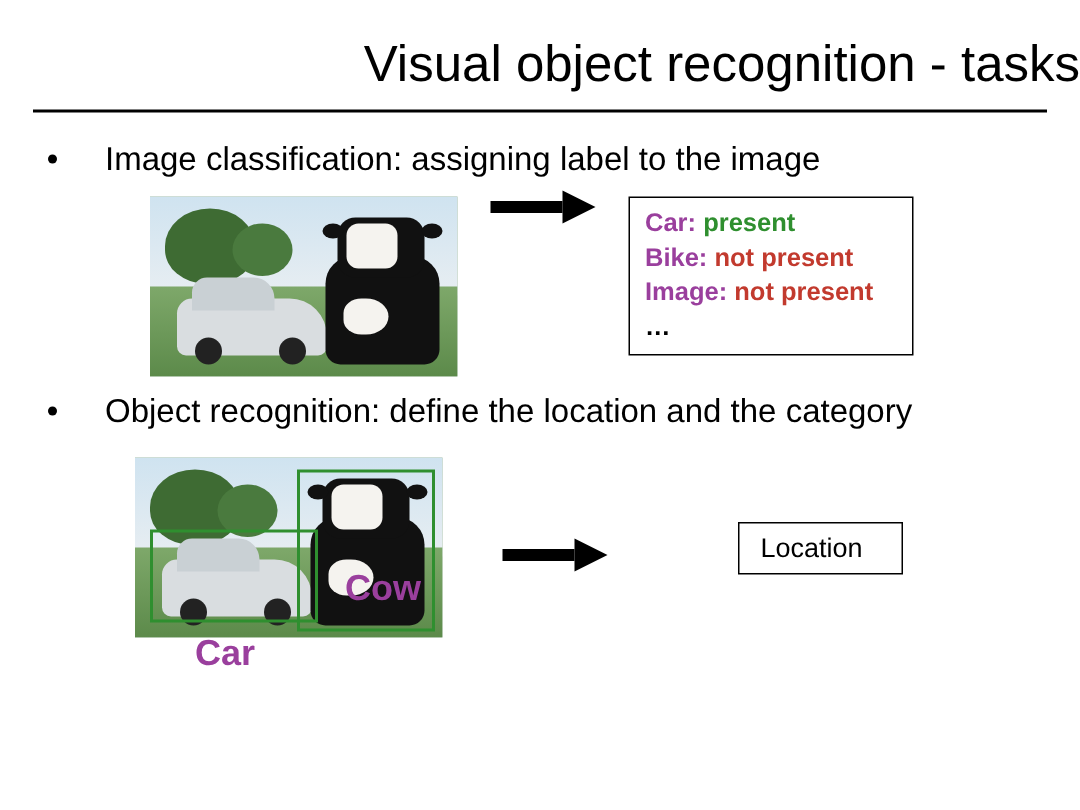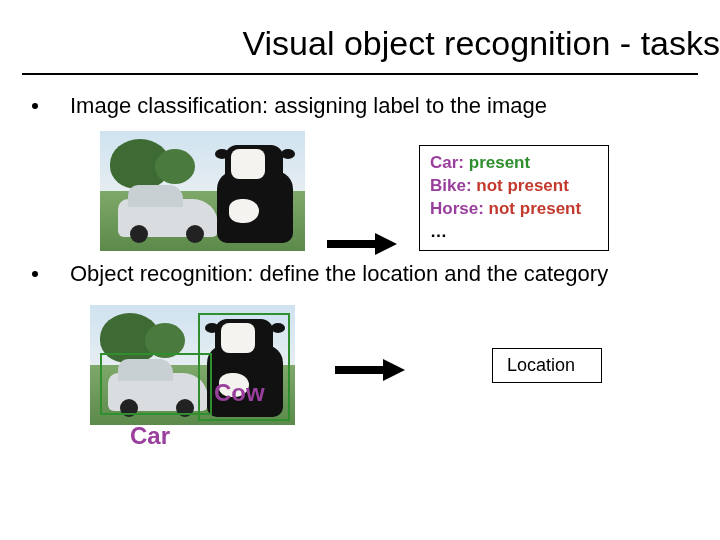--- a/index.html
+++ b/index.html
@@ -31,21 +31,21 @@
     margin-bottom: 12px;
     gap: 16px;
   }
   .bullet-dot {
     width: 6px; height: 6px; background:#000; border-radius:50%;
     margin-right: 16px;
     flex-shrink: 0;
   }
   .section1-body {
     display: flex;
-    align-items: flex-end;
+    align-items: flex-start;
     padding-left: 100px;
     gap: 22px;
     margin-bottom: 10px;
   }
   .photo {
     width: 205px;
     height: 120px;
     background: #9cb89c;
     position: relative;
     overflow: hidden;
@@ -109,21 +109,21 @@
   .bbox-car { left:10px; top:48px; width:112px; height:62px; }
   .bbox-cow { left:108px; top:8px; width:92px; height:108px; }
   .bbox-label {
     position:absolute;
     font-family: Verdana, Geneva, sans-serif;
     font-weight: bold;
     font-size: 24px;
     color: #9a3f9d;
   }
   .bbox-label.car-l { left:40px; top:74px;margin-top:43px; }
-  .bbox-label.cow-l { left:124px; top:74px; }
+  .bbox-label.cow-l { left:140px; top:74px; }
 
   .right-col { display:flex; flex-direction:column; gap:22px; }
   .small-box {
     border: 1.5px solid #000;
     padding: 6px 14px;
     font-size: 18px;
     width: 110px;
     text-align: left;
     margin-left: 47px;
   }
@@ -166,21 +166,21 @@
   <div class="label-box">
     <div class="lbl-line">
       <span class="lbl-key">Car:</span>
       <span class="lbl-present">present</span>
     </div>
     <div class="lbl-line">
       <span class="lbl-key">Bike:</span>
       <span class="lbl-absent">not present</span>
     </div>
     <div class="lbl-line">
-      <span class="lbl-key">Horse:</span>
+      <span class="lbl-key">Image:</span>
       <span class="lbl-absent">not present</span>
     </div>
     <div class="lbl-line lbl-ellipsis">…</div>
   </div>
 </div>
 
 <div class="bullet-row">
   <span class="bullet-dot"></span>
   <span>Object recognition: define the location and the category</span>
 </div>

